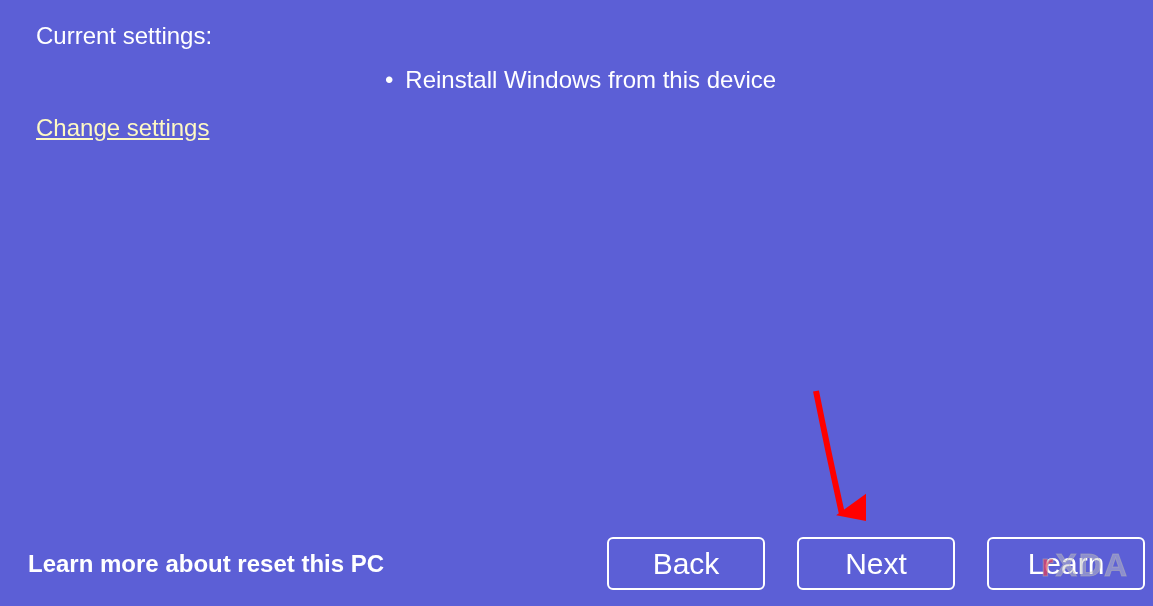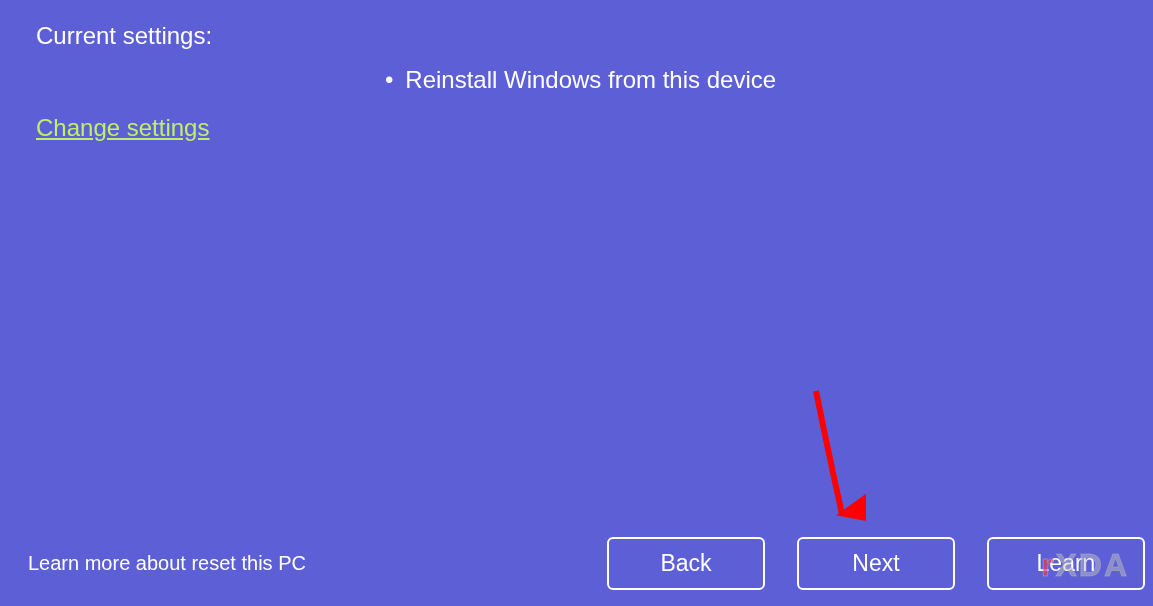--- a/index.html
+++ b/index.html
@@ -35,51 +35,51 @@
       text-align: center;
     }
     .settings-list-item::before {
       content: "•";
       margin-right: 12px;
     }
     .change-settings-link {
       font-size: 24px;
       font-weight: 400;
       text-decoration: underline;
-      color: #bef264;
+      color: #fef9c3;
       cursor: pointer;
       display: inline-block;
     }
     .bottom-bar {
       position: absolute;
       bottom: 16px;
       left: 28px;
       right: 8px;
       display: flex;
       align-items: center;
       justify-content: space-between;
     }
     .learn-more-link {
-      font-size: 20px;
-      font-weight: 400;
+      font-size: 24px;
+      font-weight: 700;
       color: white;
       cursor: pointer;
     }
     .button-group {
       display: flex;
       gap: 32px;
     }
     .btn {
       width: 158px;
       height: 53px;
       background-color: transparent;
       border: 2px solid white;
       border-radius: 6px;
       color: white;
-      font-size: 23px;
+      font-size: 30px;
       font-weight: 400;
       font-family: "Segoe UI", Arial, sans-serif;
       cursor: pointer;
       display: flex;
       align-items: center;
       justify-content: center;
     }
     .arrow-annotation {
       position: absolute;
       left: 806px;

